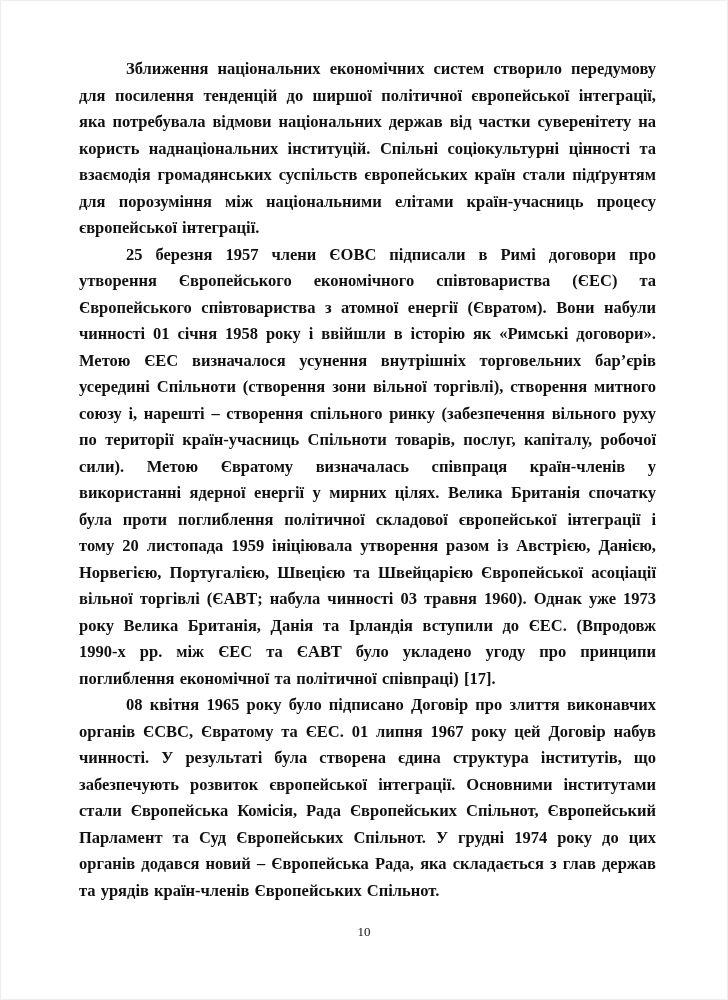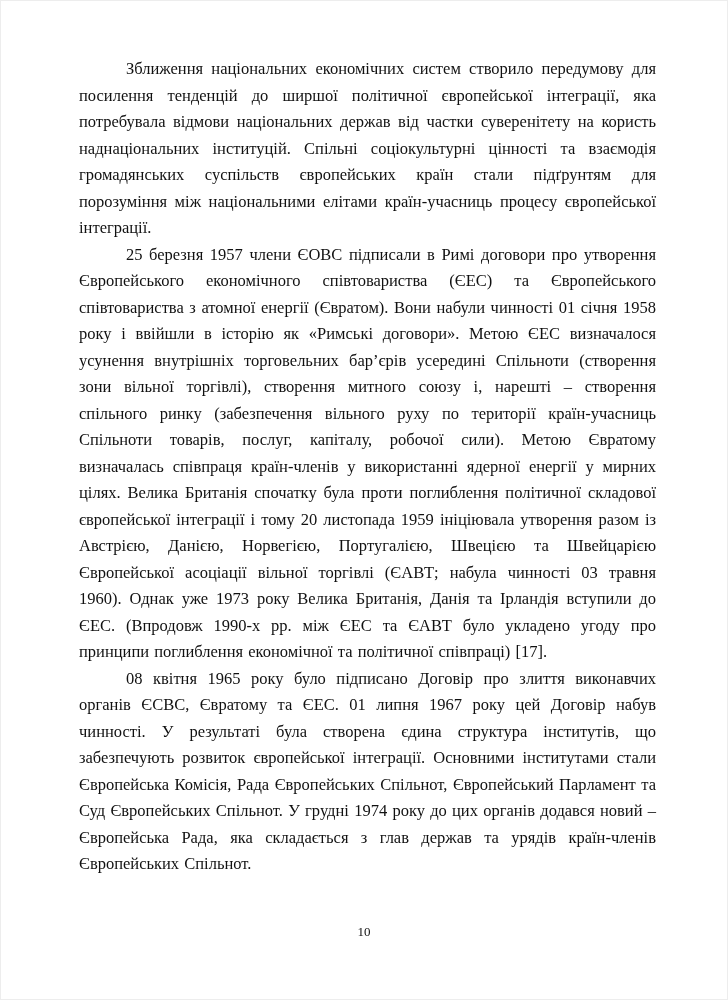--- a/index.html
+++ b/index.html
@@ -19,20 +19,21 @@
     color: #111111;
     overflow: hidden;
   }
   .content p {
     margin: 0;
     text-indent: 47px;
     text-align: justify;
     font-size: 16.5px;
     line-height: 26.5px;
     word-spacing: 1px;
+    font-weight: bold;
   }
   .page-number {
     position: absolute;
     left: 0;
     top: 924px;
     width: 100%;
     text-align: center;
     font-size: 13px;
     color: #111111;
   }

